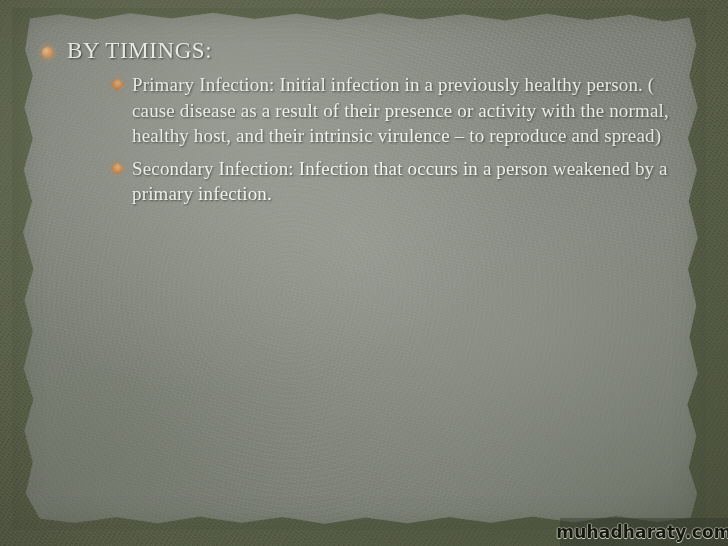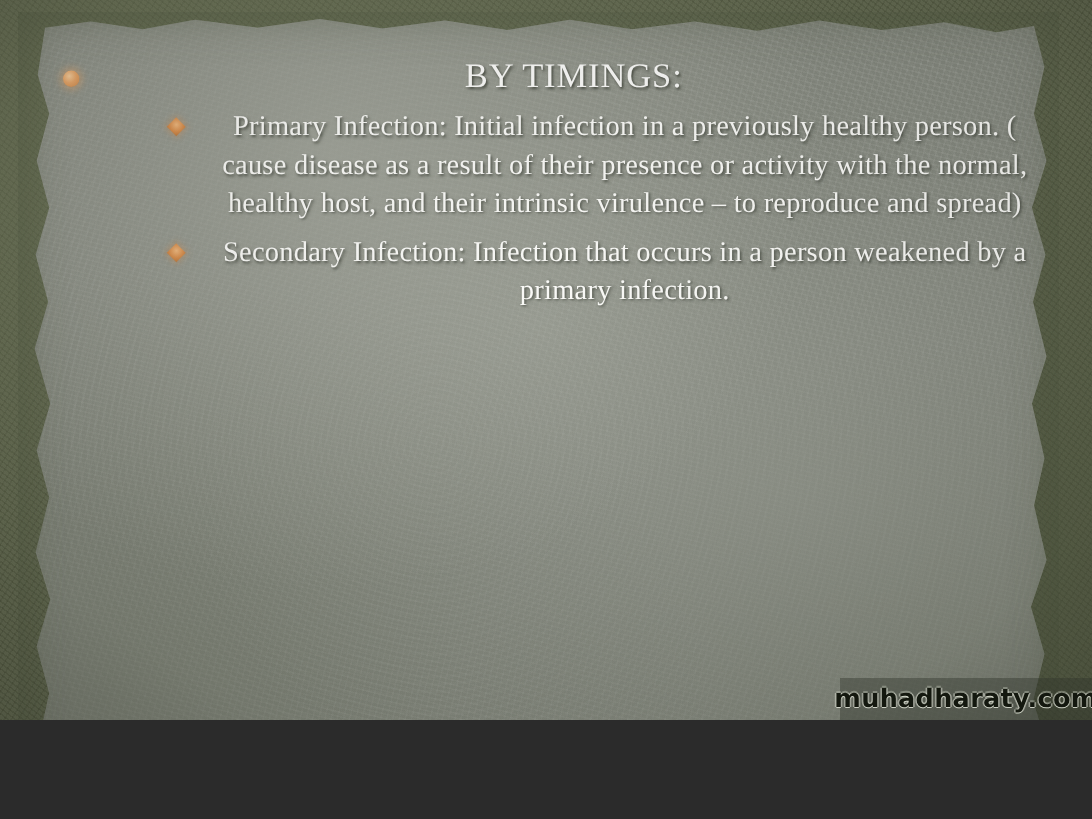--- a/index.html
+++ b/index.html
@@ -4,31 +4,30 @@
 <title>Slide</title>
 <style>
   html, body {
     margin: 0;
     padding: 0;
     background: #2b2b2b;
   }
   #slide {
     position: relative;
     width: 728px;
-    height: 480px;
+    height: 546px;
     overflow: hidden;
     font-family: "Liberation Serif", "DejaVu Serif", serif;
     
     background-color: #5c6349;
     background-image:
       radial-gradient(ellipse at 18% 22%, rgba(120,128,98,0.55) 0%, rgba(120,128,98,0) 55%),
       radial-gradient(ellipse at 82% 78%, rgba(78,86,62,0.55) 0%, rgba(78,86,62,0) 60%),
       repeating-linear-gradient(37deg, rgba(0,0,0,0.05) 0px, rgba(0,0,0,0.05) 1px, rgba(255,255,255,0.03) 1px, rgba(255,255,255,0.03) 3px),
       repeating-linear-gradient(122deg, rgba(0,0,0,0.04) 0px, rgba(0,0,0,0.04) 1px, rgba(255,255,255,0.025) 1px, rgba(255,255,255,0.025) 4px);
-    text-align: center;
   }
 
   
   #paper {
     position: absolute;
     left: 12px;
     top: 8px;
     width: 694px;
     height: 522px;
     background-color: #8e9288;

